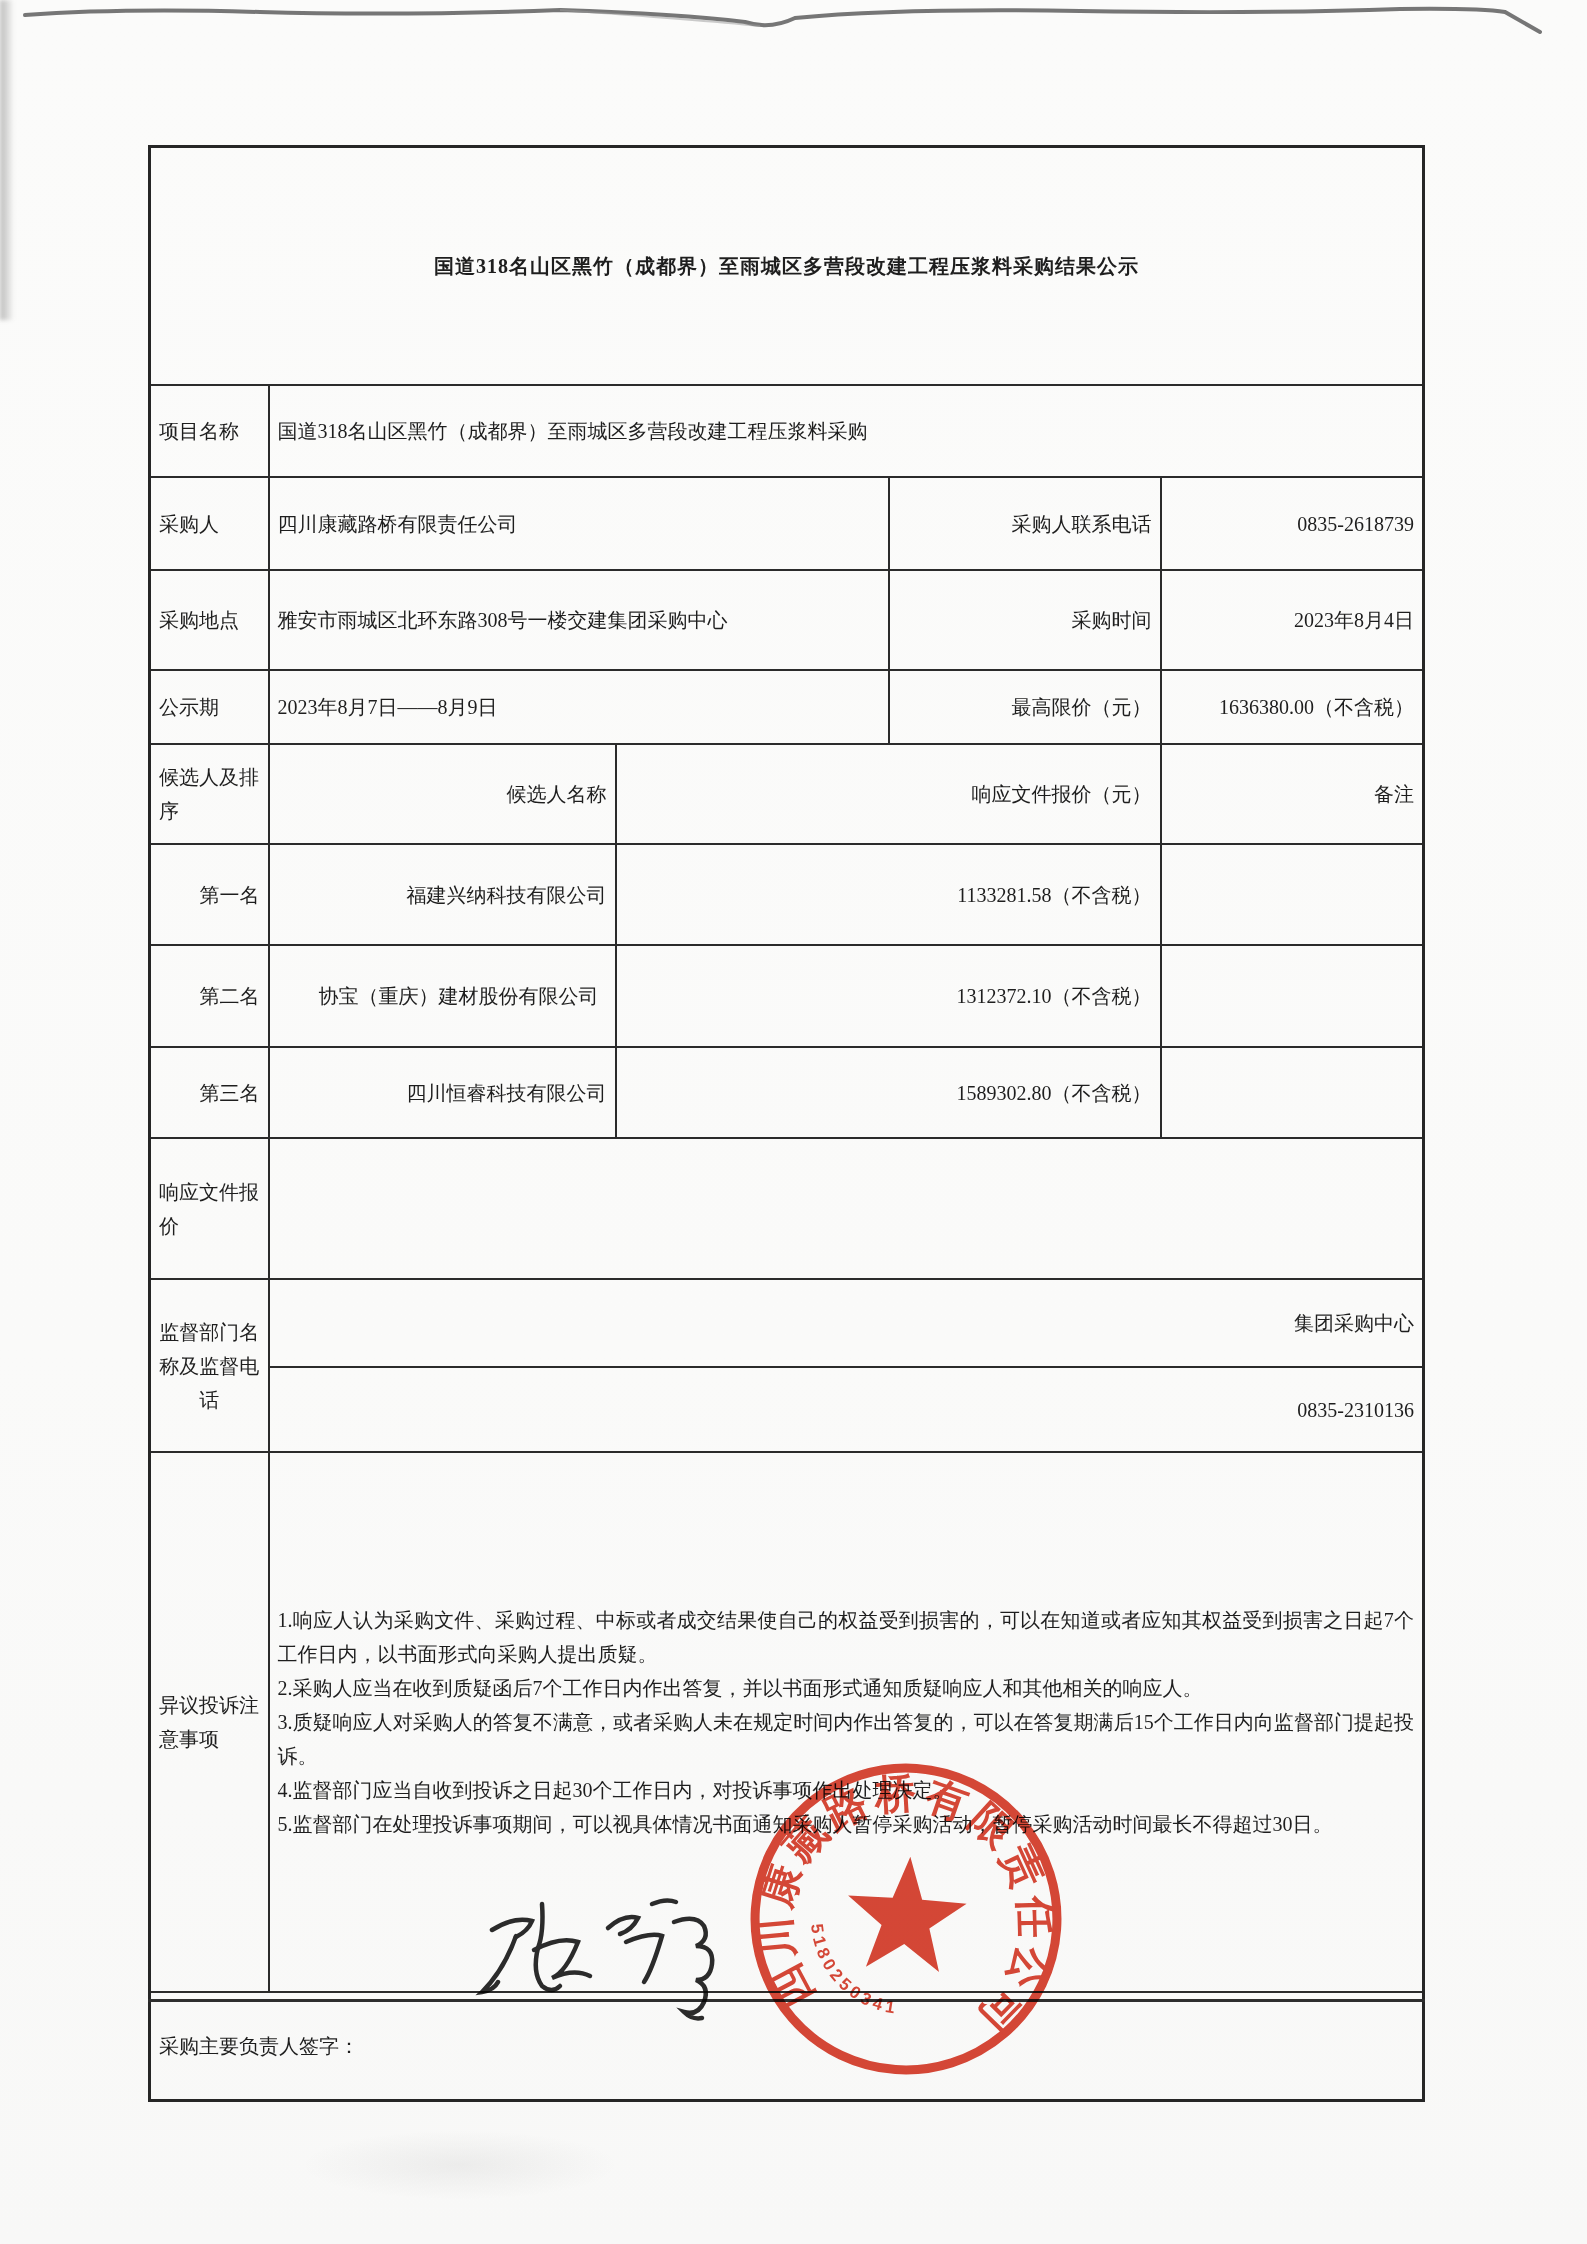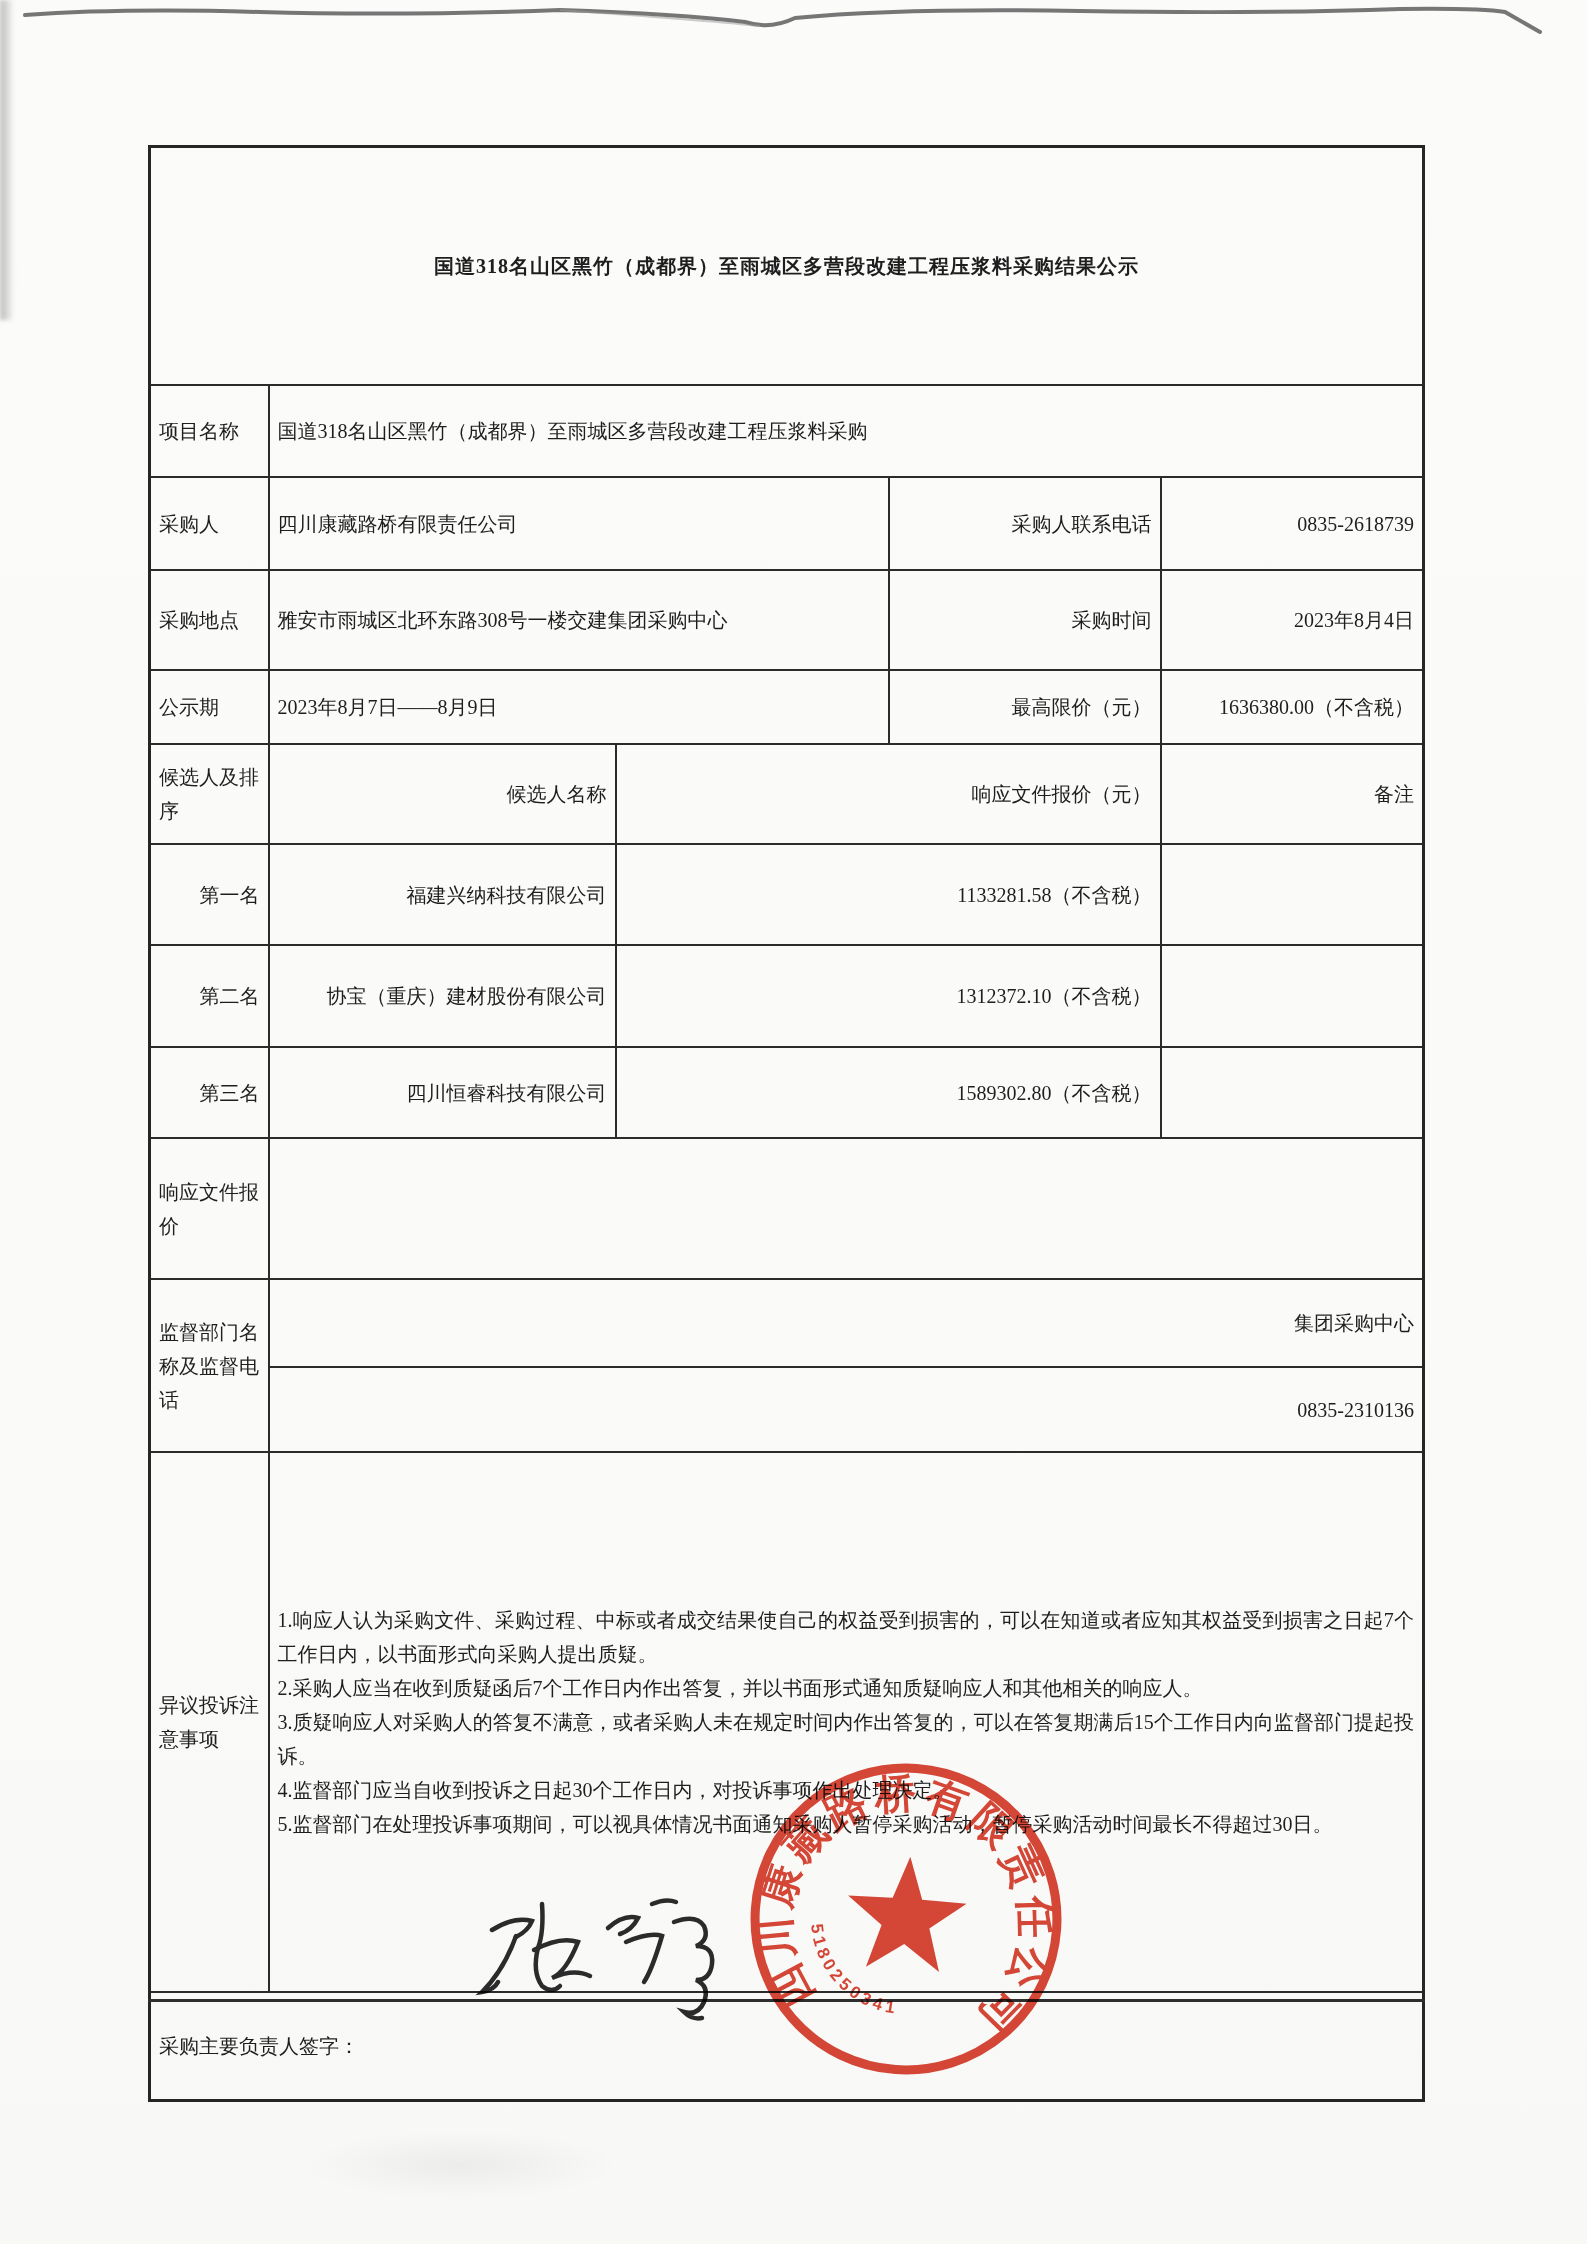--- a/index.html
+++ b/index.html
@@ -29,21 +29,21 @@
     font-size:20px;line-height:34px;
     padding:4px 8px;
     overflow:hidden;
     word-break:break-all;
   }
   td.title-cell{
     text-align:center;font-weight:bold;font-size:46px;line-height:70px;
     padding:0 18px;letter-spacing:1px;
   }
   td.lbl{font-size:29px;padding-left:8px;padding-right:2px;margin-top:43px;}
-  td.lbl-center{font-size:29px;text-align:left;padding-left:2px;padding-right:2px;}
+  td.lbl-center{font-size:29px;text-align:center;padding-left:2px;padding-right:2px;}
   td.val{padding-left:14px;border-radius:16px;}
   td.ctr{text-align:right;padding-left:4px;padding-right:4px;}
   td.notice-cell{
     font-size:28px;line-height:37px;text-align:justify;
     padding:10px 14px 10px 12px;
   }
   td.sign-cell{font-size:30px;padding-left:18px;}
   .bottom-line{position:absolute;left:148px;top:1999px;width:1277px;height:3px;background:#2e2e2e;}
   
   #topArtifact{position:absolute;left:0;top:0;}
@@ -111,21 +111,21 @@
 
     <tr>
       <td class="ctr" style="height:91px">第一名</td>
       <td class="ctr">福建兴纳科技有限公司</td>
       <td colspan="2" class="ctr">1133281.58（不含税）</td>
       <td class="ctr"></td>
     </tr>
 
     <tr>
       <td class="ctr" style="height:92px">第二名</td>
-      <td class="ctr" style="padding-left:2px;padding-right:8px">协宝（重庆）建材股份有限公司</td>
+      <td class="ctr" style="padding-left:2px;padding-right:16px">协宝（重庆）建材股份有限公司</td>
       <td colspan="2" class="ctr">1312372.10（不含税）</td>
       <td class="ctr"></td>
     </tr>
 
     <tr>
       <td class="ctr" style="height:81px">第三名</td>
       <td class="ctr">四川恒睿科技有限公司</td>
       <td colspan="2" class="ctr">1589302.80（不含税）</td>
       <td class="ctr"></td>
     </tr>

